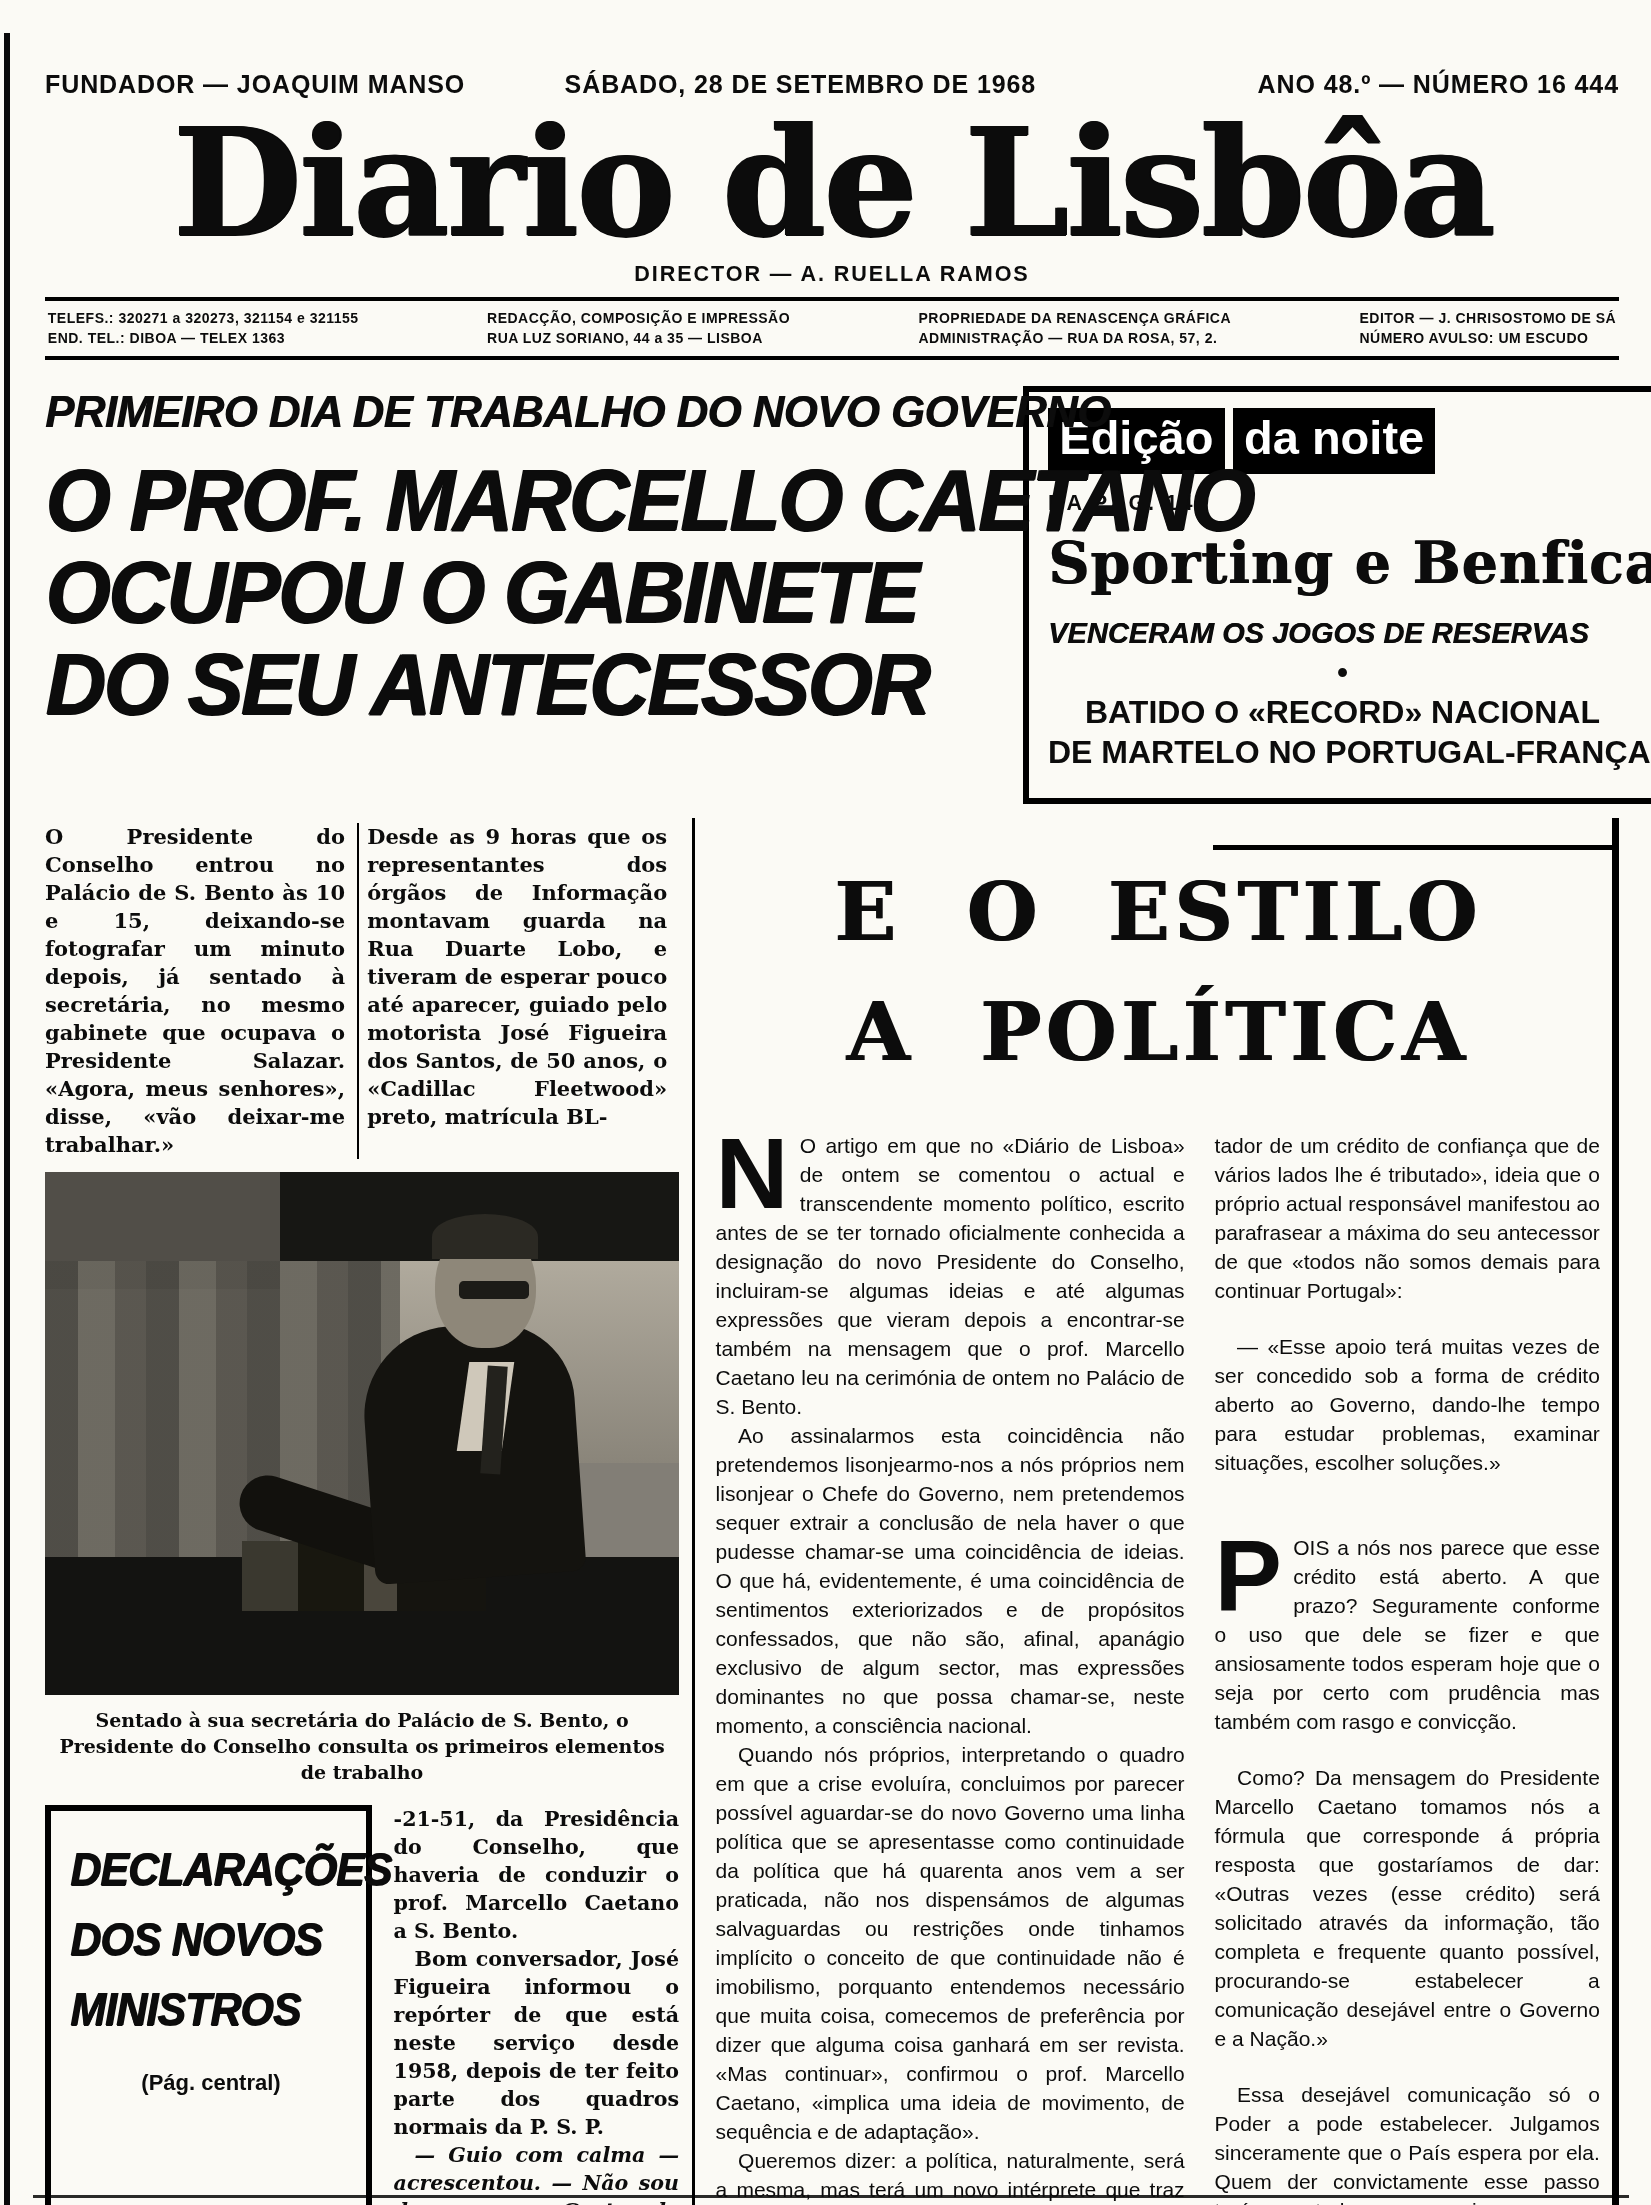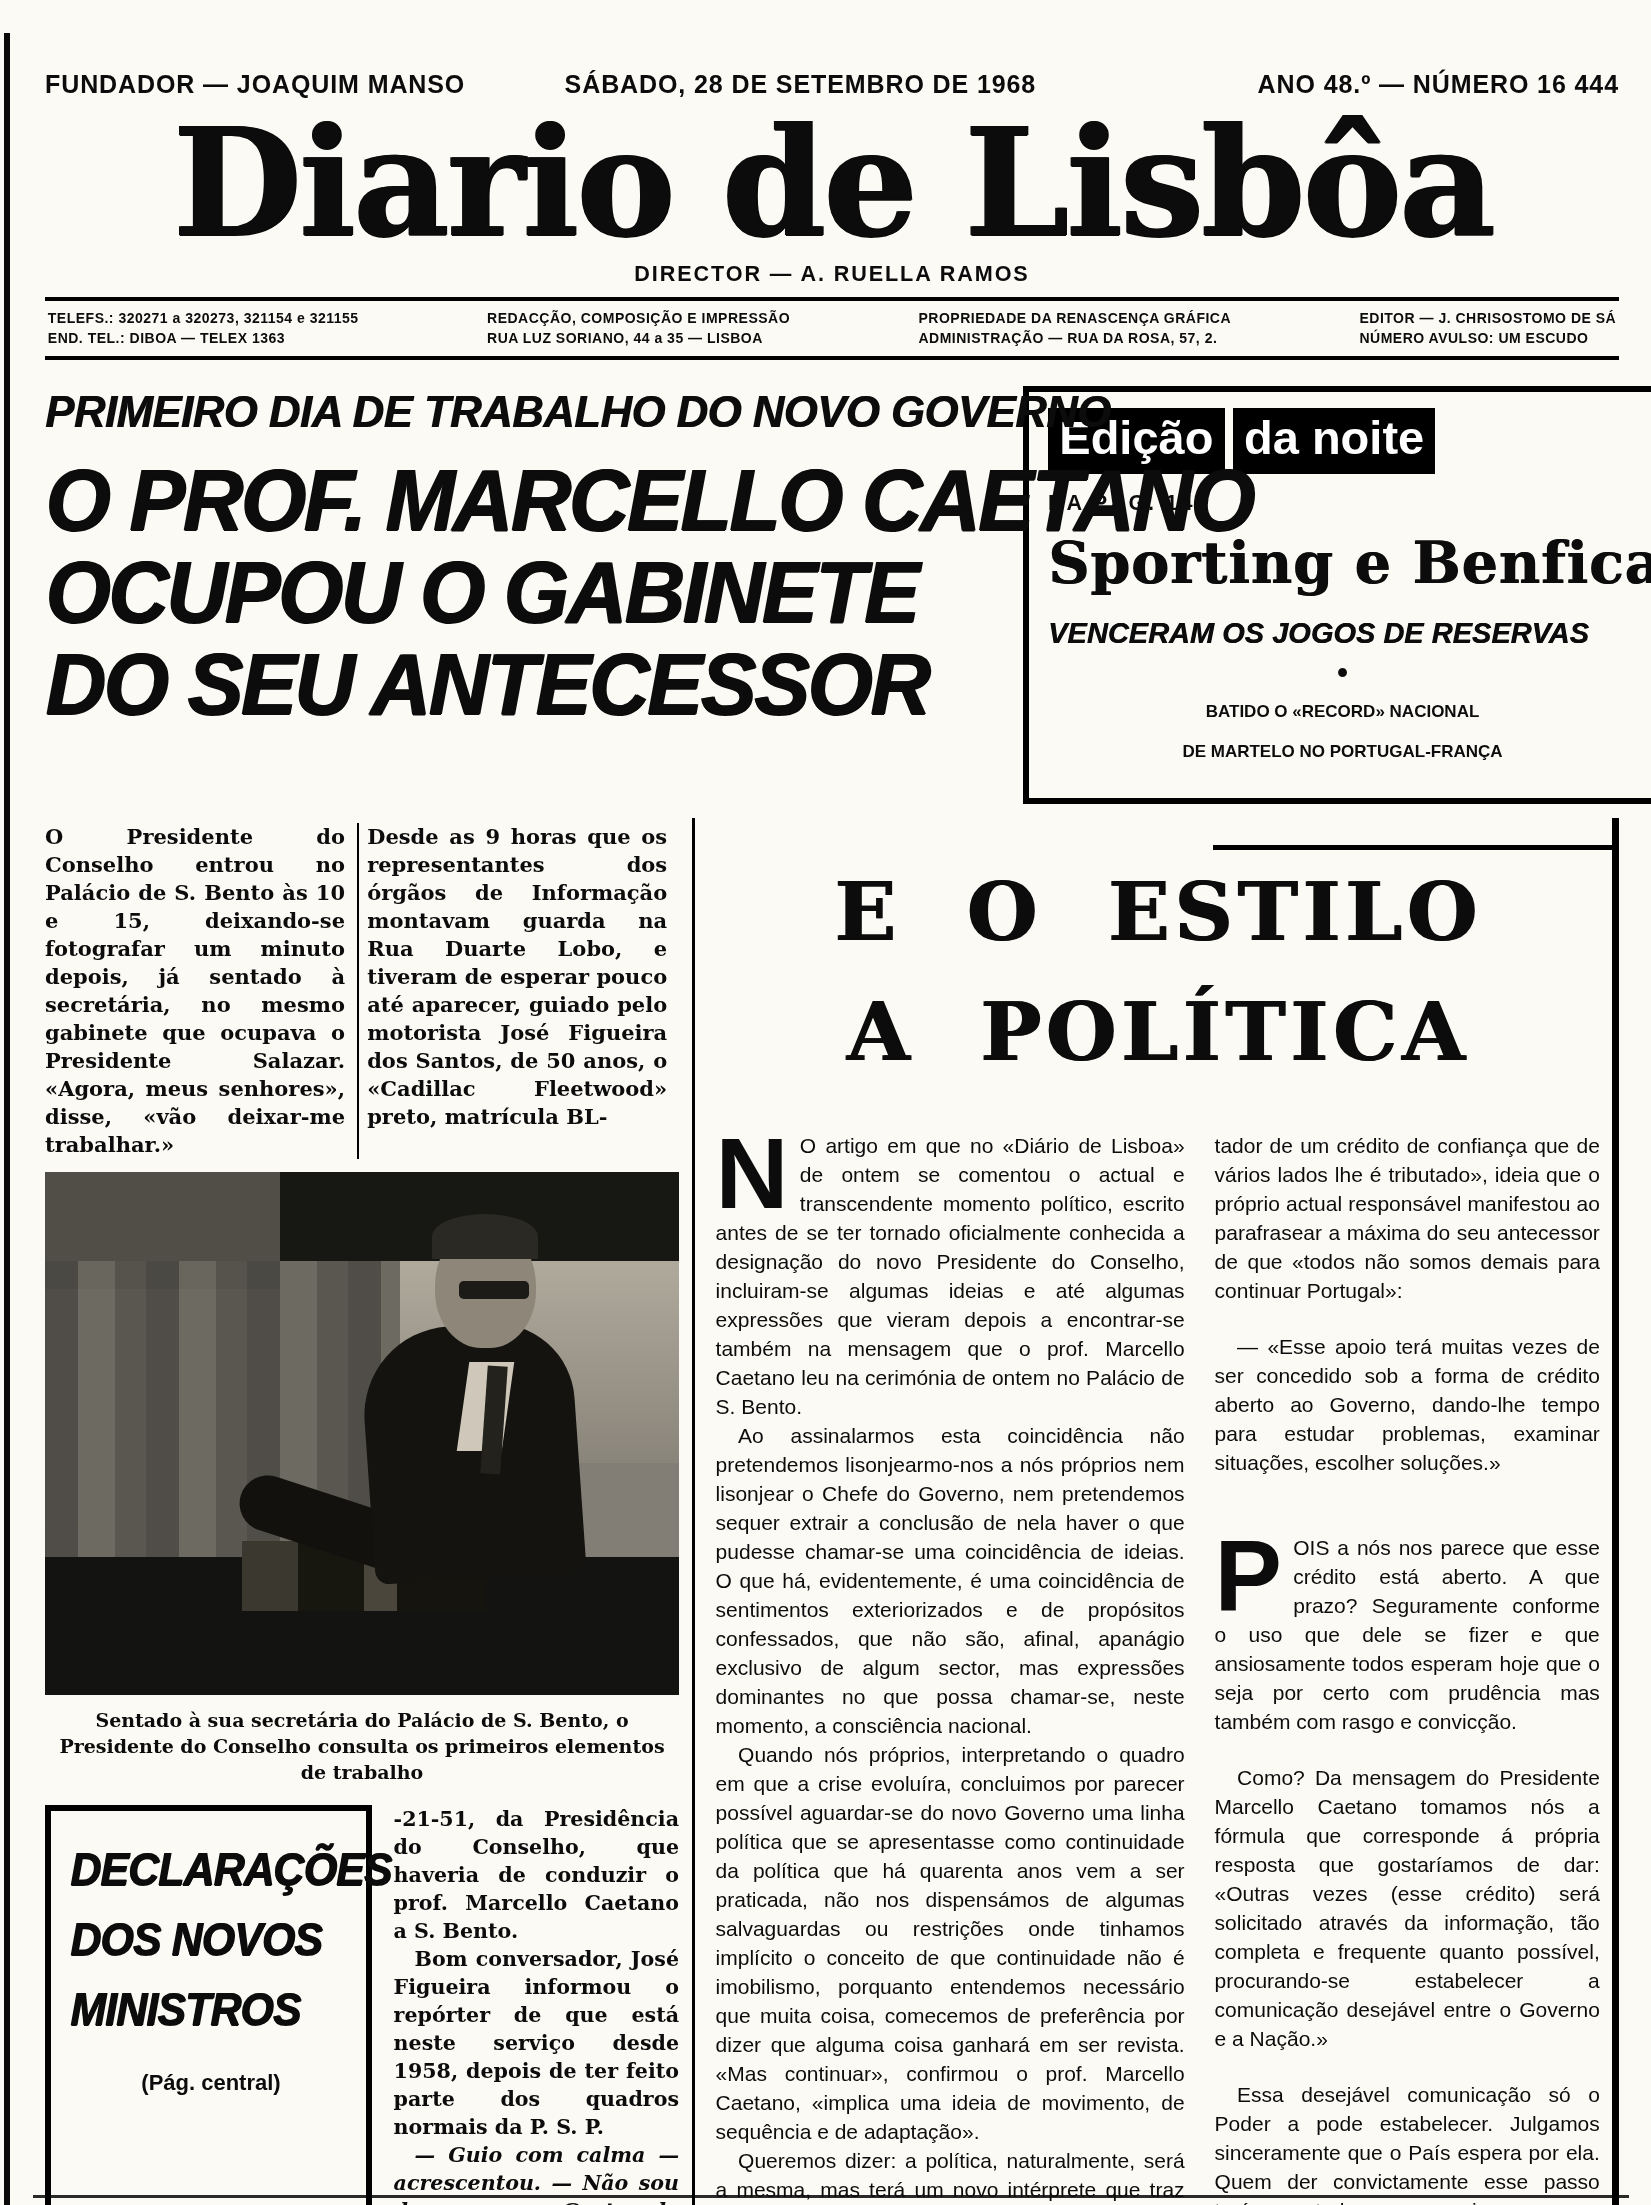--- a/index.html
+++ b/index.html
@@ -25,21 +25,21 @@
   .mainhead{margin-top:16.4px;}
   .mainhead .hl{display:block;font-style:italic;font-weight:bold;font-size:87px;line-height:92px;letter-spacing:-2.3px;white-space:nowrap;
                 text-shadow:1.9px 0 0 currentColor,0.9px 0.9px 0 currentColor;transform:scaleX(.96);transform-origin:left;}
   .nightbox{width:589px;margin-left:14px;border:6.1px solid #000;padding:16px 19px 26px;align-self:flex-start;}
   .nb-titlebar{display:flex;gap:8px;}
   .nb-title{background:#000;color:#fff;font-weight:bold;font-size:47px;line-height:56px;padding:2.8px 11.3px 7.5px;white-space:nowrap;}
   .nb-pageref{font-weight:bold;font-size:21.6px;letter-spacing:2.8px;margin-top:16px;}
   .nb-headline{font-family:"DejaVu Serif",serif;font-weight:bold;font-size:57px;letter-spacing:0.9px;margin-top:13px;white-space:nowrap;text-shadow:0.9px 0 0 currentColor;}
   .nb-subhead{font-style:italic;font-weight:bold;font-size:29px;margin-top:21.6px;white-space:nowrap;text-shadow:0.5px 0 0 currentColor;}
   .nb-dot{text-align:center;font-size:33px;line-height:19px;margin-top:13px;}
-  .nb-second{font-weight:bold;font-size:17px;line-height:40px;text-align:center;margin-top:9.4px;white-space:nowrap;}
+  .nb-second{font-weight:bold;font-size:32px;line-height:40px;text-align:center;margin-top:9.4px;white-space:nowrap;}
 
   
   .mainrow{display:flex;margin-top:14px;}
   .leftzone{width:634px;flex:none;}
   .article{flex:1;border-left:3.3px solid #000;border-right:7.5px solid #000;border-bottom:7.5px solid #000;margin-left:13px;padding:9.4px 12.2px 19px 20.6px;position:relative;}
   .article-toprule{position:absolute;top:27px;right:0;width:399px;height:5.6px;background:#000;}
 
   
   .introrow{display:flex;margin-top:4.7px;}
   .introcol{font-family:"DejaVu Serif",serif;font-weight:bold;font-size:21px;line-height:28px;text-align:justify;}

